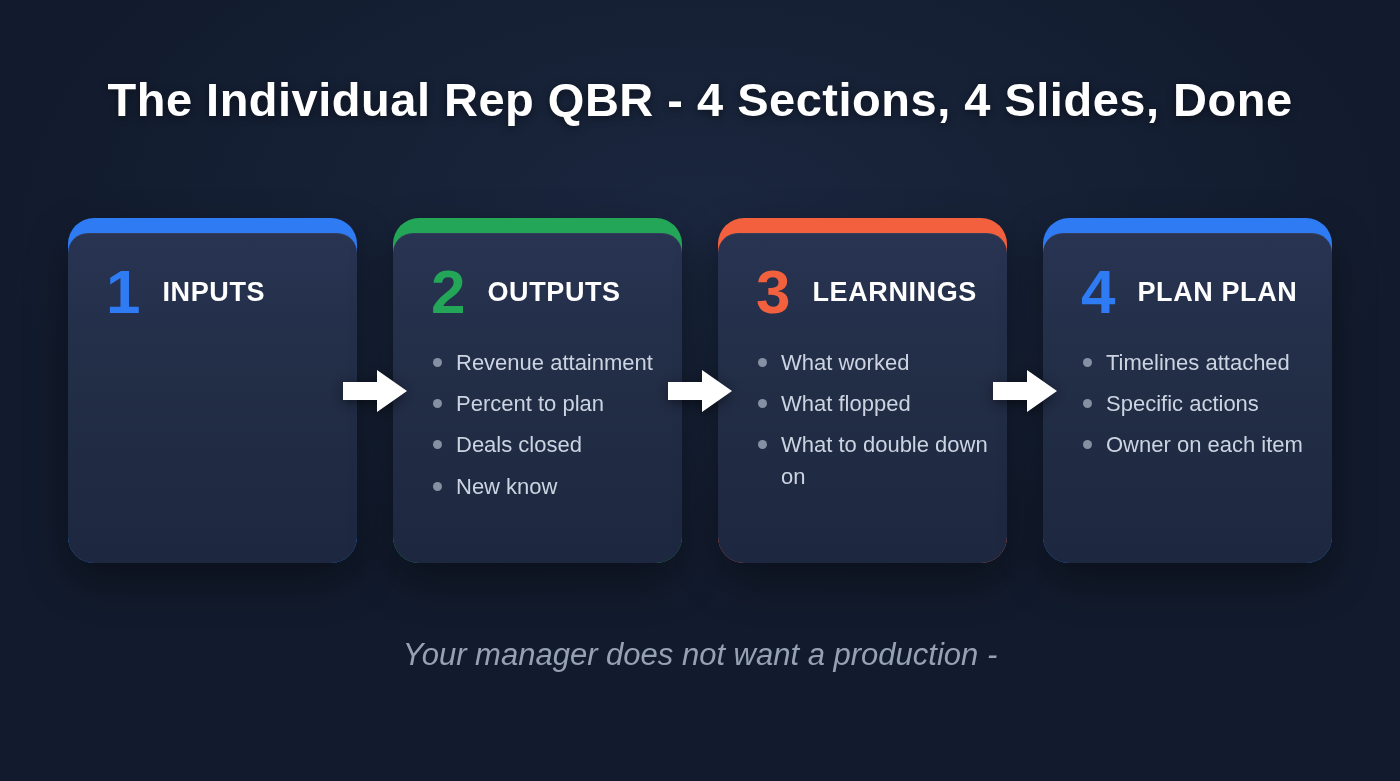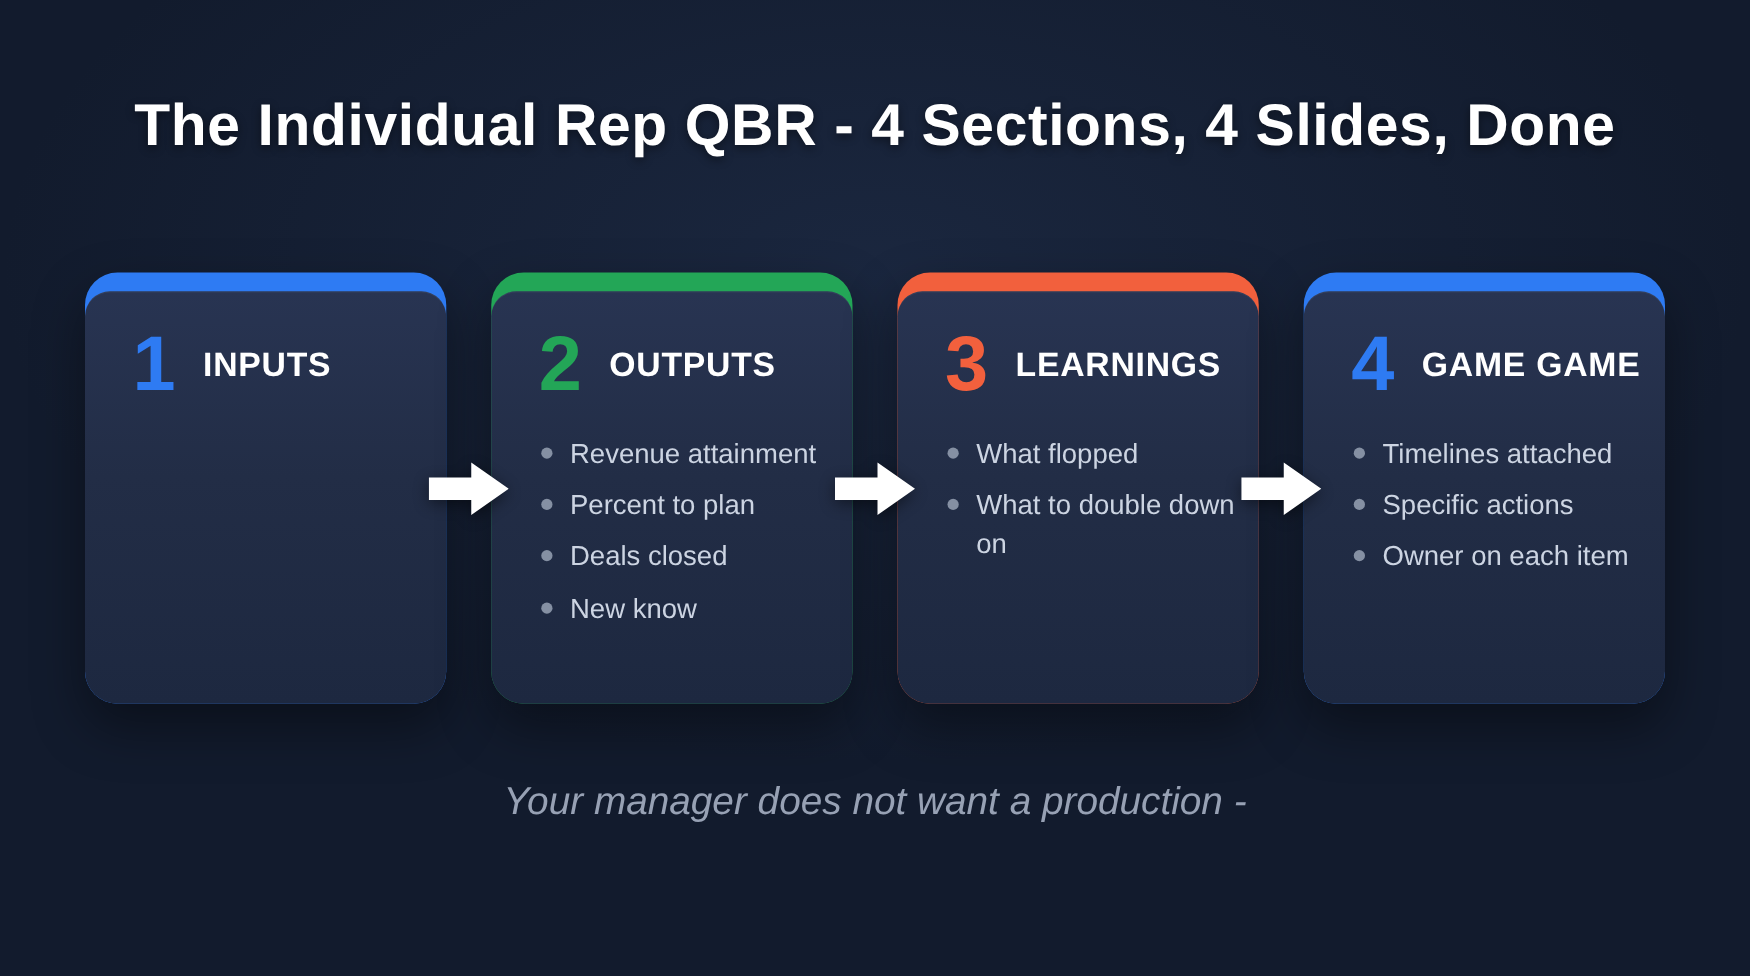--- a/index.html
+++ b/index.html
@@ -107,21 +107,21 @@
     position: absolute;
     left: 50%;
     top: 50%;
     transform: translate(-50%, -50%);
     width: 64px;
     height: 46px;
     filter: drop-shadow(0 3px 6px rgba(0,0,0,0.45));
   }
   .footer-quote {
     position: absolute;
-    top: 619px;
+    top: 633px;
     left: 0;
     width: 100%;
     text-align: center;
     font-style: italic;
     font-size: 31px;
     line-height: 1.42;
     color: #97a1b4;
   }
 </style>
 </head>
@@ -169,37 +169,38 @@
         </svg>
     </div>
 
     <div class="card" data-bind-css="background-color:cards.2.accent" style="background-color: rgb(242, 96, 61);">
       <div class="card-body">
         <div class="card-header">
           <div class="card-number" data-bind="cards.2.number" data-bind-css="color:cards.2.accent" style="color: rgb(242, 96, 61);">3</div>
           <div class="card-heading" data-bind="cards.2.heading">LEARNINGS</div>
         </div>
         <ul class="bullet-list">
+          <li class="bullet-item" data-bind="cards.2.bullets.0">What worked</li>
           <li class="bullet-item" data-bind="cards.2.bullets.1">What flopped</li>
           <li class="bullet-item" data-bind="cards.2.bullets.2">What to double down on</li>
         </ul>
       </div>
     </div>
 
     <div class="arrow-gap" data-bind-css="color:colors.arrow" style="color: rgb(255, 255, 255);">
       <svg viewBox="0 0 64 46" aria-hidden="true">
           <polygon points="0,14 34,14 34,2 64,23 34,44 34,32 0,32" fill="currentColor"></polygon>
         </svg>
     </div>
 
     <div class="card" data-bind-css="background-color:cards.3.accent" style="background-color: rgb(46, 123, 243);">
       <div class="card-body">
         <div class="card-header">
           <div class="card-number" data-bind="cards.3.number" data-bind-css="color:cards.3.accent" style="color: rgb(46, 123, 243);">4</div>
-          <div class="card-heading" data-bind="cards.3.heading">GAME GAME</div>
+          <div class="card-heading" data-bind="cards.3.heading">PLAN PLAN</div>
         </div>
         <ul class="bullet-list">
           <li class="bullet-item" data-bind="cards.3.bullets.1">Timelines attached</li>
           <li class="bullet-item" data-bind="cards.3.bullets.0">Specific actions</li>
           <li class="bullet-item" data-bind="cards.3.bullets.2">Owner on each item</li>
         </ul>
       </div>
     </div>
 
   </div>

